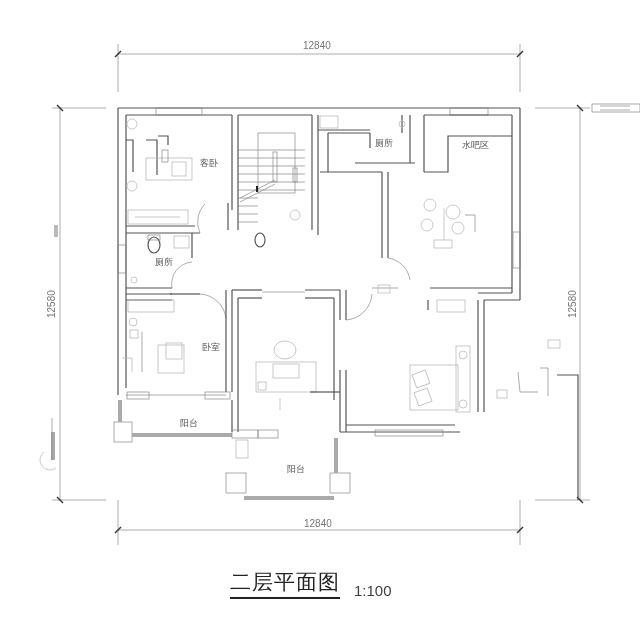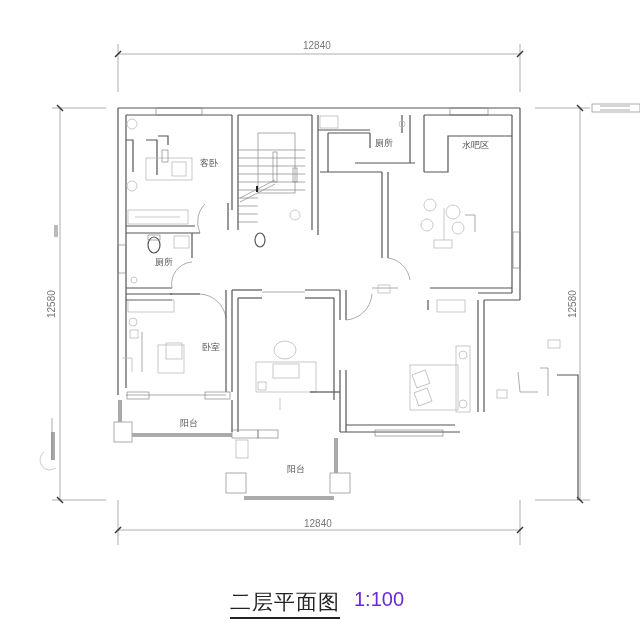--- a/index.html
+++ b/index.html
@@ -6,24 +6,24 @@
     body { width: 640px; height: 630px; position: relative; overflow: hidden;
            font-family: "DejaVu Sans", sans-serif; }
     #plan { position: absolute; left: 0; top: 0; width: 640px; height: 630px; }
     .room-label { font-size: 9px; fill: #555; font-family: "DejaVu Sans", sans-serif; }
     .dim-label { font-size: 10px; fill: #777; font-family: "Liberation Sans", sans-serif; }
     .wall { stroke: #555; stroke-width: 1.2; fill: none; }
     .thin { stroke: #888; stroke-width: 0.7; fill: none; }
     .light { stroke: #bbb; stroke-width: 0.8; fill: none; }
     .dim { stroke: #999; stroke-width: 0.8; fill: none; }
     .gray-wall { stroke: #aaa; stroke-width: 4; fill: none; }
-    .title-wrap { position: absolute; left: 230px; top: 588px; display: flex; align-items: flex-start; }
+    .title-wrap { position: absolute; left: 230px; top: 568px; display: flex; align-items: flex-end; }
     .title-text { font-family: "DejaVu Serif", serif; font-size: 21px; color: #222;
                   border-bottom: 2px solid #222; padding-bottom: 1px; letter-spacing: 1px; }
-    .scale-text { font-family: "Liberation Sans", sans-serif; font-size: 20px; color: #6d28d9;
+    .scale-text { font-family: "Liberation Sans", sans-serif; font-size: 15px; color: #404040;
                   margin-left: 14px; }
   </style>
 </head>
 <body>
 
 <svg id="plan" viewBox="0 0 640 630" xmlns="http://www.w3.org/2000/svg">
 
   <g>
     <line class="dim" x1="118" y1="54" x2="520" y2="54"></line>
     <line class="dim" x1="118" y1="44" x2="118" y2="92"></line>

